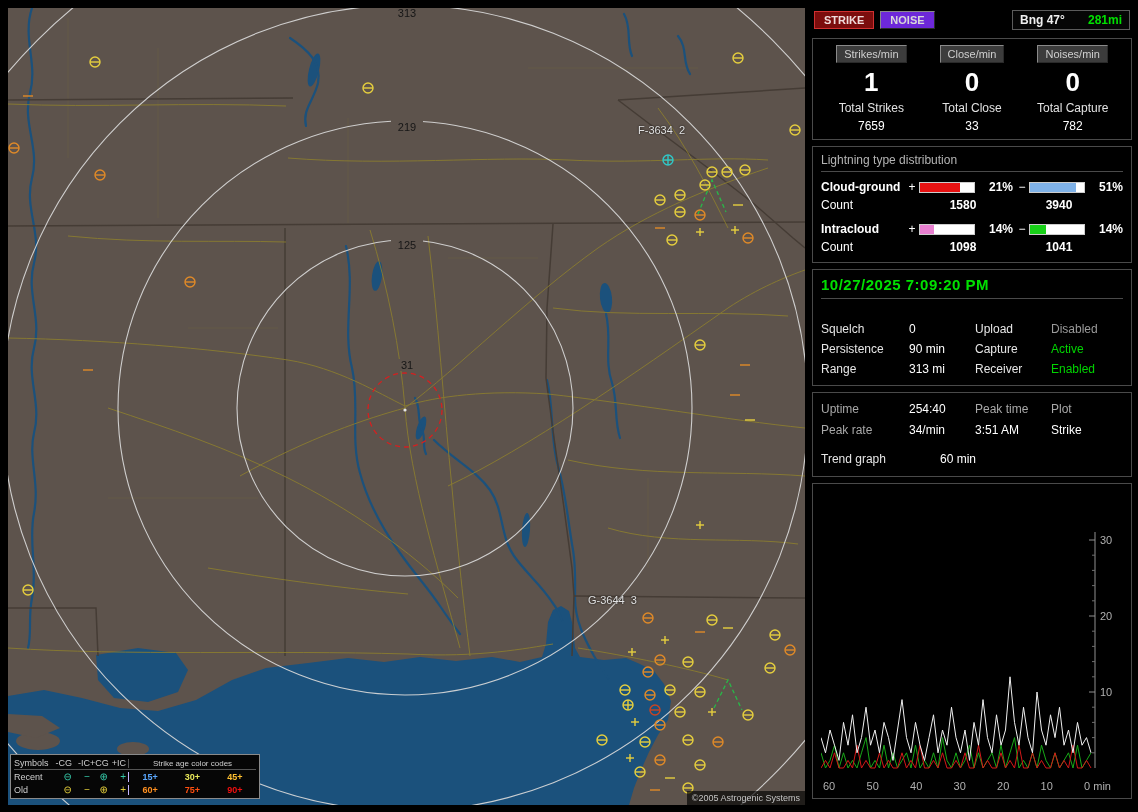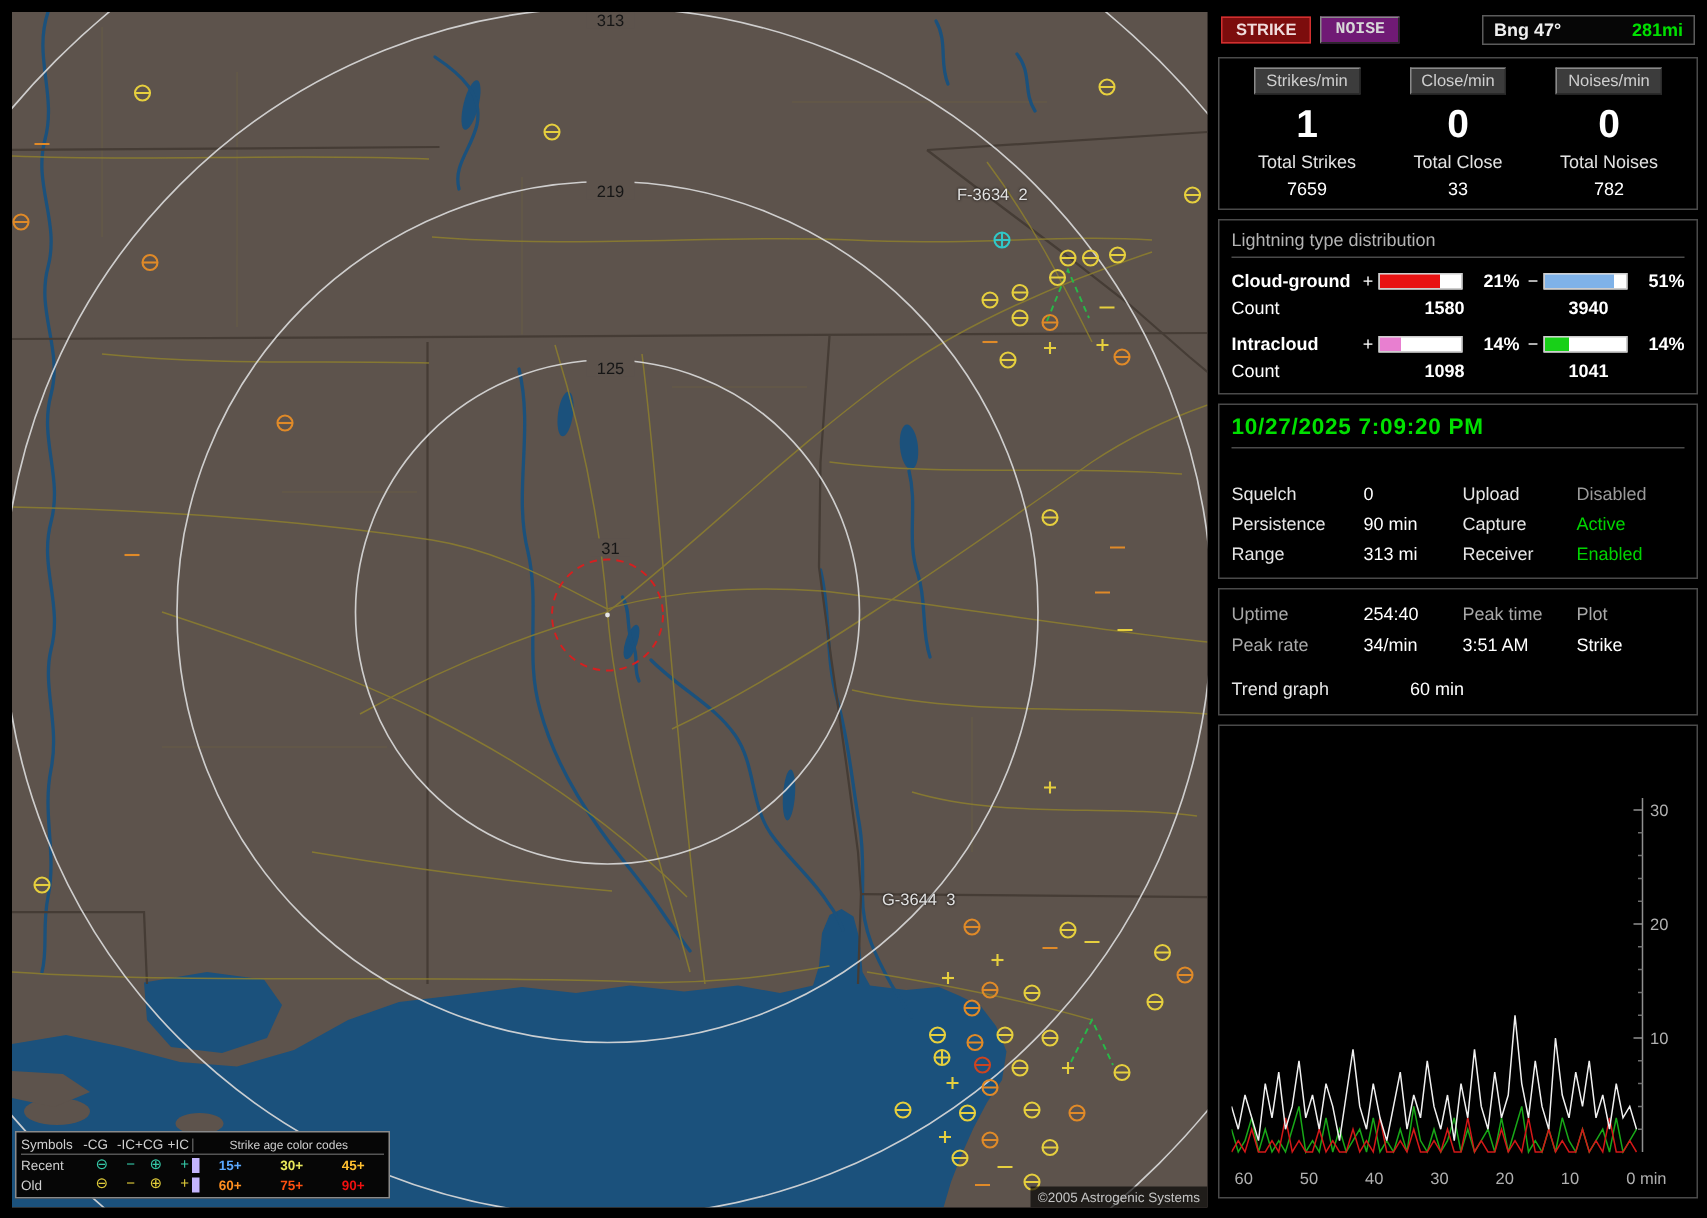--- a/index.html
+++ b/index.html
@@ -26,21 +26,21 @@
   .legend {
     position:absolute; left:2px; bottom:6px; width:250px;
     background:#060606; border:1px solid #8a8a8a; color:#cfcfcf;
     font-size:9px; padding:2px 3px;
   }
   .lg-row { display:flex; align-items:center; height:13px; }
   .lg-head { border-bottom:1px solid #555; }
   .lg-c0 { width:40px; }
   .lg-sym-h, .lg-sym { width:18px; text-align:right; }
   .lg-sym { font-size:10px; line-height:10px; }
-  .lg-ages { flex:1; display:flex; justify-content:space-around; border-left:5px solid #c4b5fd; margin-left:2px; }
+  .lg-ages { flex:1; display:flex; justify-content:space-around; border-left:1px solid #c4b5fd; margin-left:2px; }
   .lg-age-h { flex:1; text-align:center; font-size:8px; border-left:1px solid #555; margin-left:2px; }
   .lg-age { font-weight:bold; }
 
   
   .panel {
     position:absolute; left:812px; top:8px; width:320px; height:797px;
     display:flex; flex-direction:column;
   }
   .p-section {
     border:1px solid #4a4a4a; background:#000; margin-bottom:6px;
@@ -48,27 +48,27 @@
   }
   .p-toolbar {
     display:flex; align-items:center; gap:6px; margin:2px 0 8px 0; padding:0 2px;
   }
   .btn-strike {
     background:#7c0d0d; border:1px solid #d23030; color:#f0dcdc;
     font-weight:bold; font-size:11px; padding:2px 9px; cursor:pointer;
     font-family:"Liberation Sans", sans-serif;
   }
   .btn-noise {
-    background:#701a75; border-style:solid; border-width:1px;
+    background:#6d28d9; border-style:solid; border-width:1px;
     border-color:#8a8a8a #2a2a2a #2a2a2a #8a8a8a; color:#d8d8d8;
     font-weight:bold; font-size:11px; padding:2px 9px; cursor:pointer;
-    font-family:Liberation Mono, monospace;
+    font-family:Liberation Sans, sans-serif;
   }
   .bng-box {
-    margin-left:auto; width:142px; display:flex; justify-content:space-between;
+    margin-left:auto; width:118px; display:flex; justify-content:space-between;
     background:#060606; border:1px solid #5c5c5c; padding:2px 7px;
     font-size:12px; font-weight:bold;
   }
   .bng-label { color:#efefef; }
   .bng-dist  { color:#00e000; }
 
   .stats-grid { display:grid; grid-template-columns:1fr 1fr 1fr; text-align:center; }
   .stat-btn {
     background:#3c3c3c; border-style:solid; border-width:1px;
     border-color:#8a8a8a #2a2a2a #2a2a2a #8a8a8a; color:#cfcfcf;
@@ -533,21 +533,21 @@
         </div>
         <div class="stat-col">
           <button class="stat-btn">Close/min</button>
           <div class="stat-rate">0</div>
           <div class="stat-total-label">Total Close</div>
           <div class="stat-total">33</div>
         </div>
         <div class="stat-col">
           <button class="stat-btn">Noises/min</button>
           <div class="stat-rate">0</div>
-          <div class="stat-total-label">Total Noises</div>
+          <div class="stat-total-label">Total Capture</div>
           <div class="stat-total">782</div>
         </div>
       </div>
     </div>
 
     <div class="p-section">
       <div class="dist-title">Lightning type distribution</div>
 
       <div class="dist-row">
         <span class="dist-label">Cloud-ground</span>

